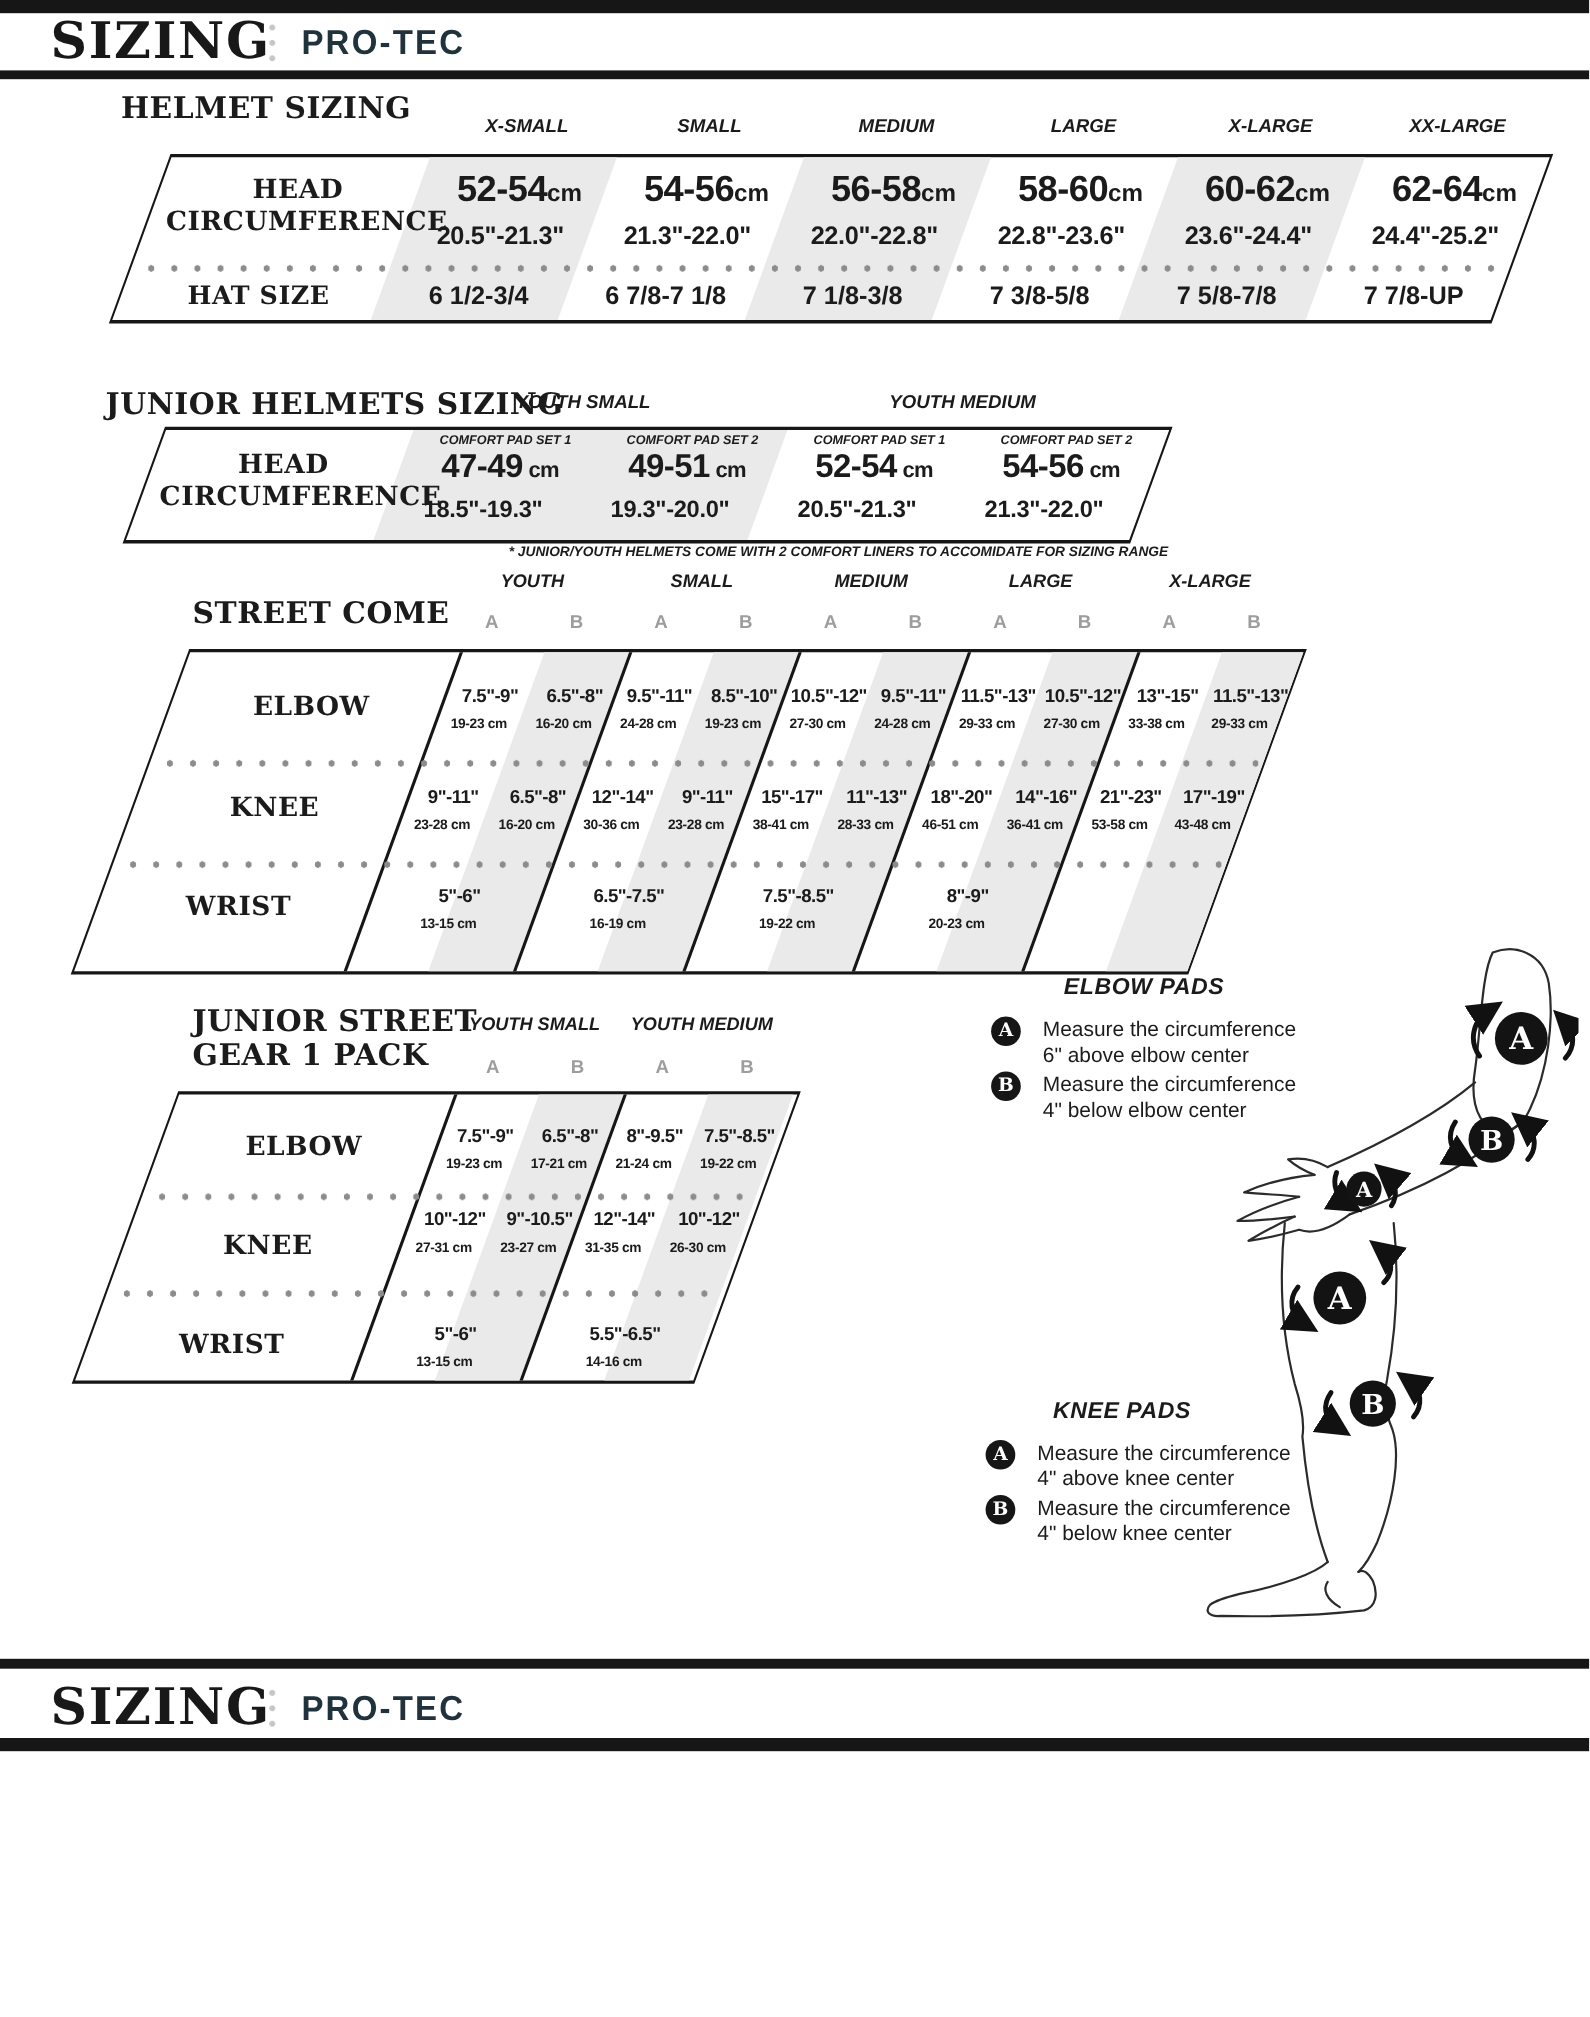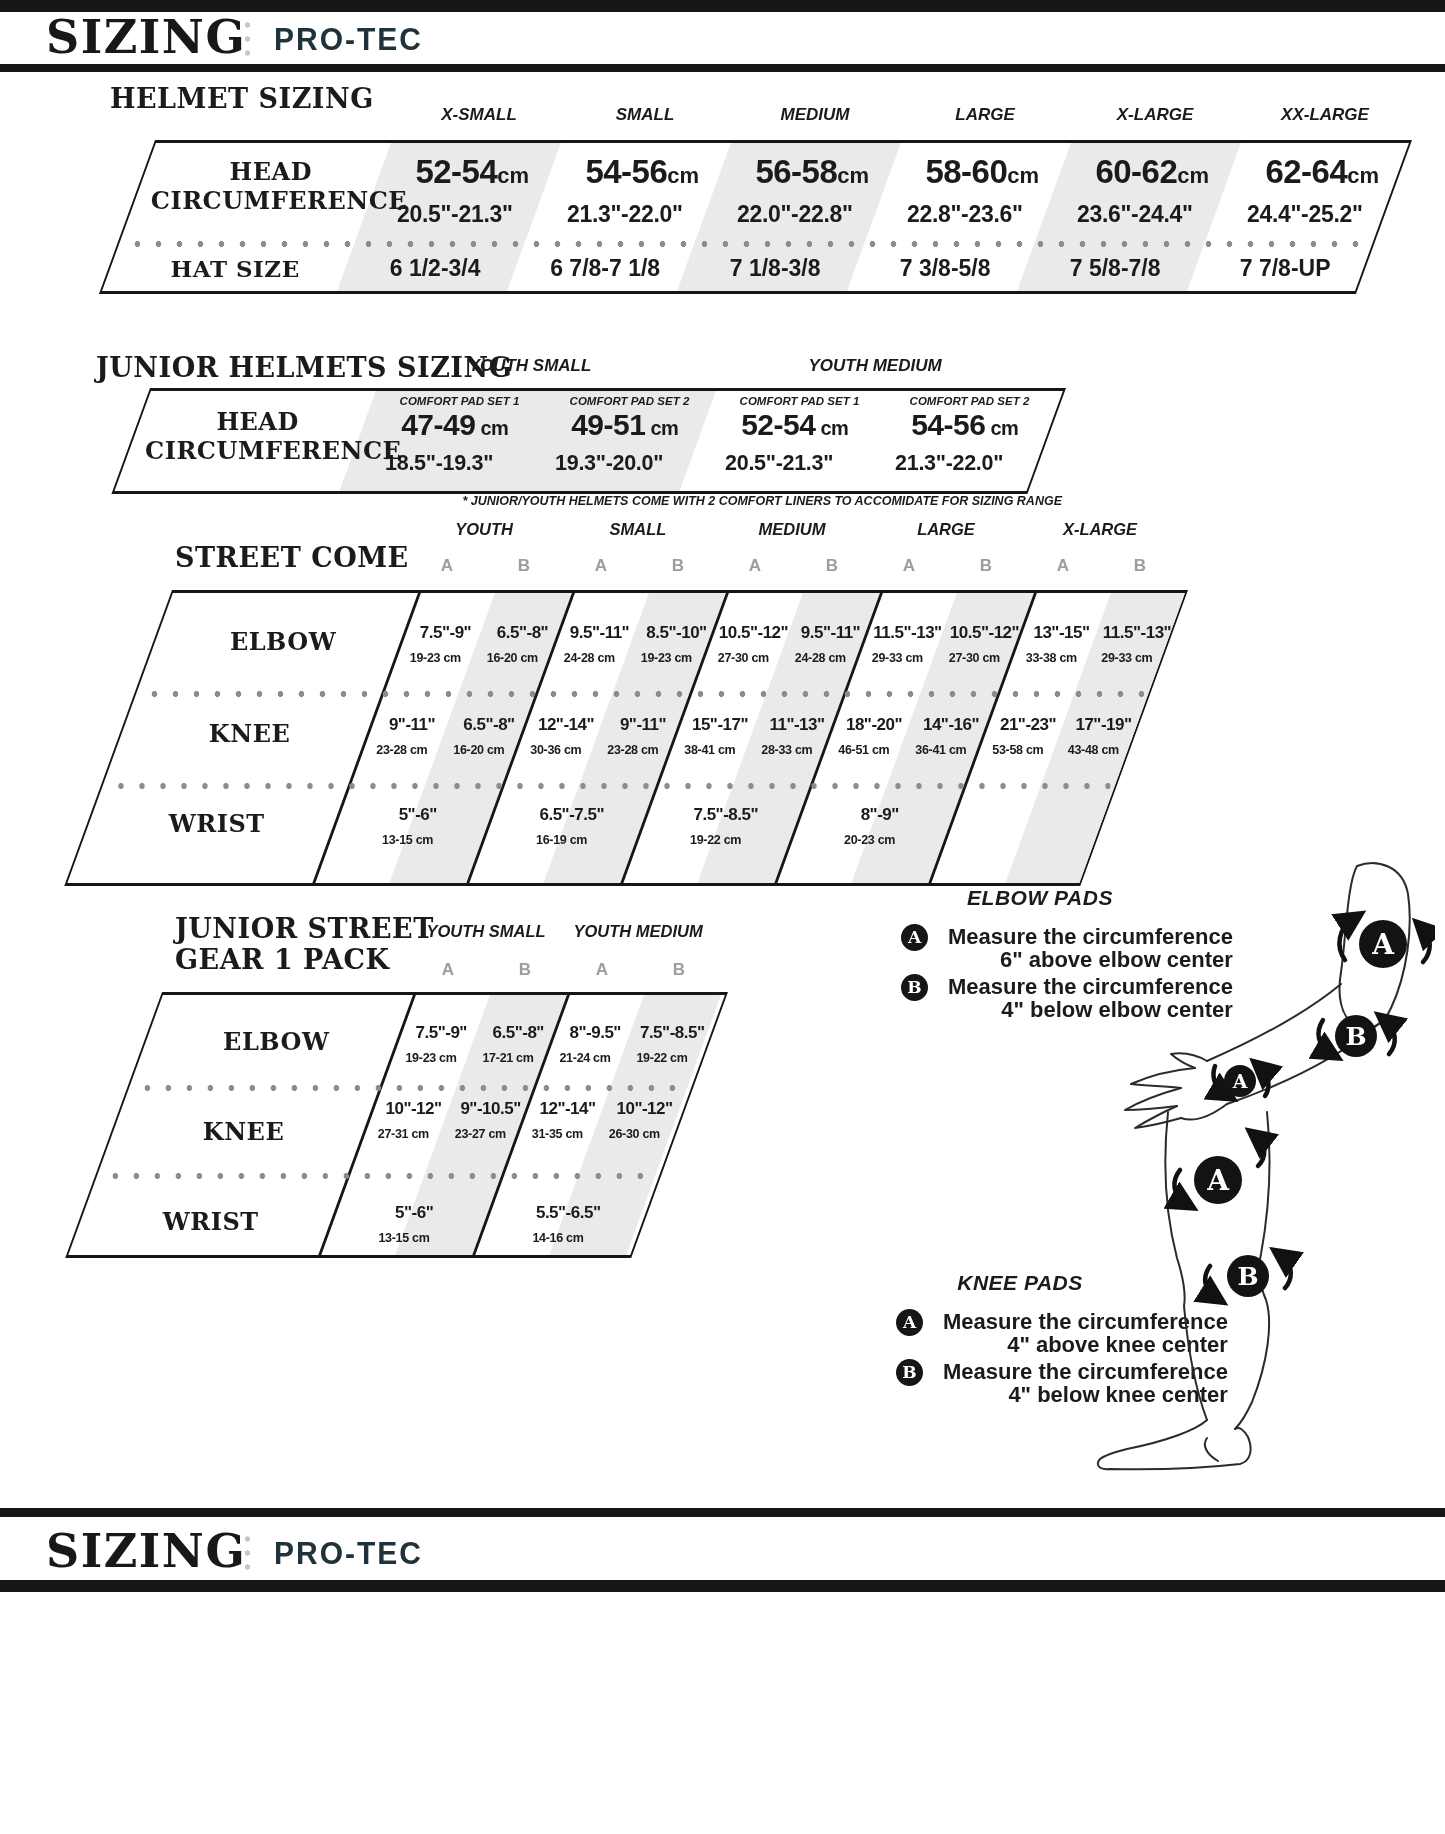--- a/index.html
+++ b/index.html
@@ -43,22 +43,22 @@
   .cin { font-weight:700; font-size:17px; letter-spacing:-0.5px; white-space:nowrap; }
   .ccm { font-weight:700; font-size:12.5px; letter-spacing:-0.3px; white-space:nowrap; }
   .tcenter { text-align:center; }
   .note { position:absolute; font-style:italic; font-weight:700; font-size:12.5px;
           text-align:right; }
   .padtitle { position:absolute; font-style:italic; font-weight:700; font-size:21px;
               letter-spacing:0.5px; text-align:center; width:300px; }
   .mcircle { position:absolute; width:27px; height:27px; border-radius:50%;
              background:#161616; color:#fff; font-family:"DejaVu Serif", serif;
              font-weight:700; font-size:17px; text-align:center; line-height:27px; }
-  .mtext { position:absolute; font-weight:700; font-size:22px; line-height:23px;
-           white-space:nowrap;text-align:right; }
+  .mtext { position:absolute; font-weight:400; font-size:19px; line-height:23px;
+           white-space:nowrap; }
   svg .ln { fill:none; stroke:#2b2b2b; stroke-width:2; stroke-linecap:round; stroke-linejoin:round; }
   svg .ar { fill:none; stroke:#111; stroke-width:4.5; stroke-linecap:round; }
   svg .mk { fill:#131313; }
   svg .mt { fill:#fff; font-family:"DejaVu Serif", serif; font-weight:700; text-anchor:middle; }
 </style>
 </head>
 <body>
 
 <div class="page">
 

